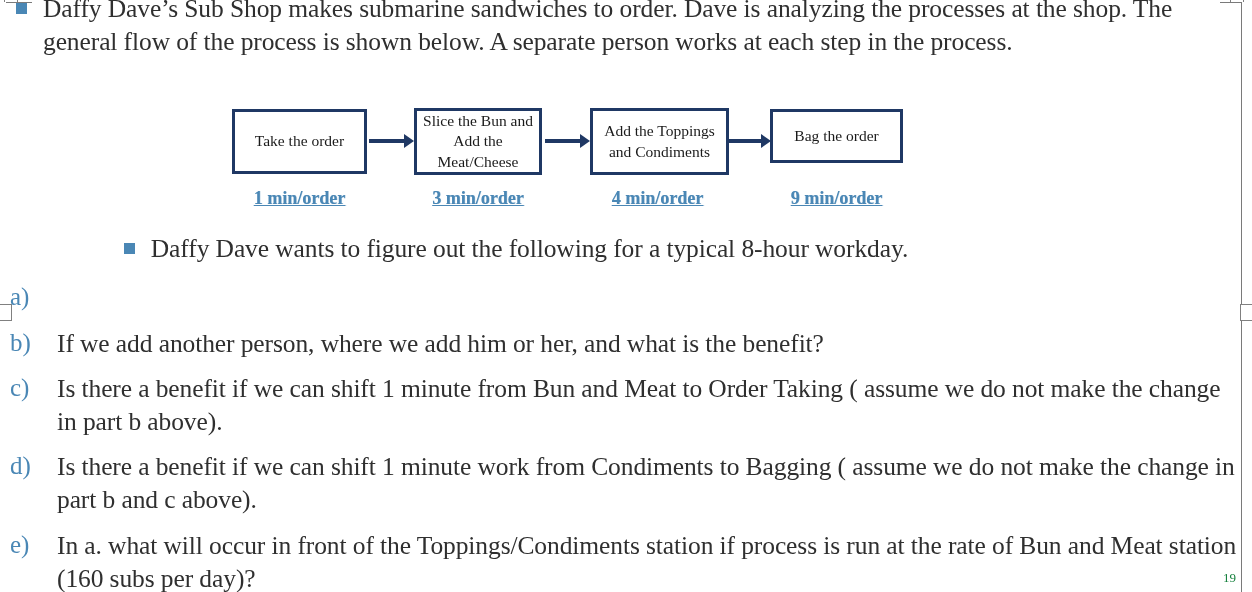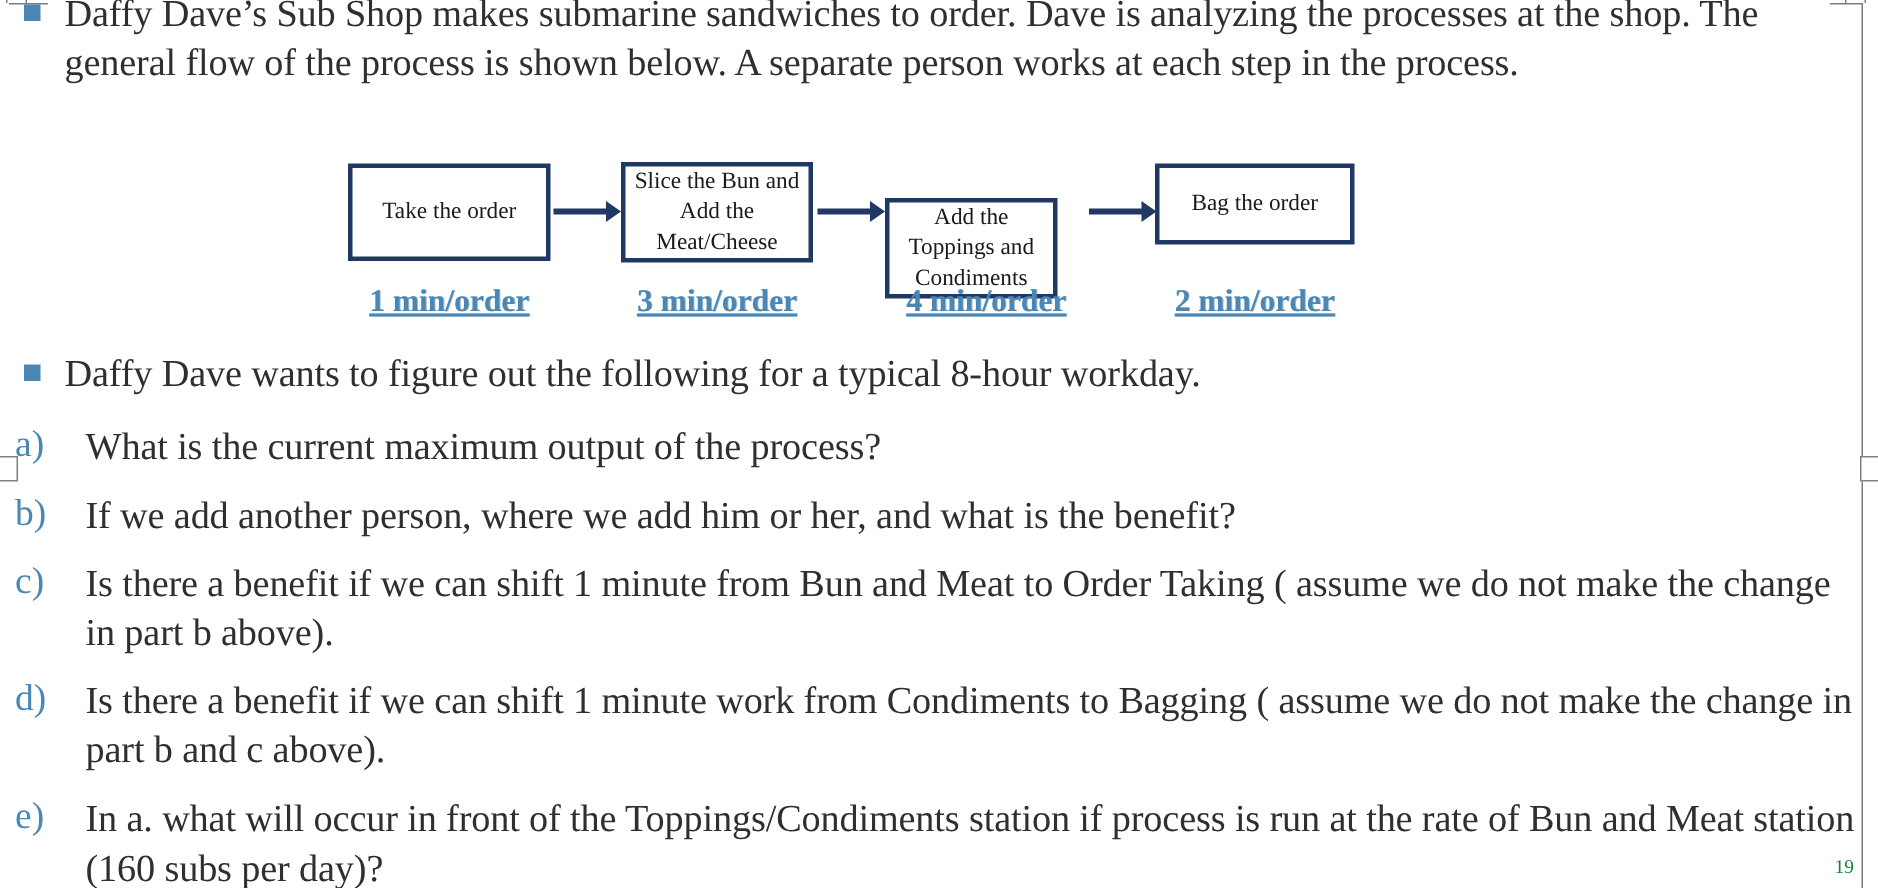--- a/index.html
+++ b/index.html
@@ -69,21 +69,21 @@
     color: #2f2f2f;
     letter-spacing: -0.1px;
   }
 
   
   #p-intro      { left: 16px; top: -8px;  width: 1215px; }
   #p-intro .sq-bullet { margin-right: 16px; }
   #p-intro .para-text { width: 1172px; }
 
   
-  #p-workday    { left: 16px; top: 232px; width: 1000px; }
+  #p-workday    { left: 16px; top: 232px; width: 1000px; justify-content: center; }
   #p-workday .sq-bullet { margin-right: 16px; }
 
   
   .item { position: absolute; display: flex; align-items: flex-start; }
   .item .alpha-marker { width: 33px; margin-right: 14px; }
   #item-a { left: 10px; top: 281px; width: 1230px; }
   #item-b { left: 10px; top: 327px; width: 1230px; }
   #item-c { left: 10px; top: 372px; width: 1230px; }
   #item-d { left: 10px; top: 450px; width: 1235px; }
   #item-e { left: 10px; top: 529px; width: 1230px; }
@@ -121,21 +121,21 @@
     width: 0; height: 0;
     border-left: 10px solid #1f3864;
     border-top: 7px solid transparent;
     border-bottom: 7px solid transparent;
   }
   .rate {
     position: absolute;
     color: #4a87b5;
     font-family: "Liberation Serif", "DejaVu Serif", serif;
     font-weight: bold;
-    font-size: 21px;
+    font-size: 18px;
     text-decoration: underline;
     text-align: center;
     white-space: nowrap;
     text-shadow: 0.6px 0 0 rgba(74,135,181,0.55);
   }
 
   
   #page-number {
     position: absolute;
     right: 16px;
@@ -168,43 +168,42 @@
     <div class="pbox" style="left:232px; top:109px; width:135px; height:65px;text-align:right;">
       <span class="pbox-label">Take the order</span>
     </div>
     <div class="arrow" style="left:369px; top:139px; width:36px;"></div>
 
     <div class="pbox" style="left:414px; top:108px; width:128px; height:67px;">
       <span class="pbox-label">Slice the Bun and Add the Meat/Cheese</span>
     </div>
     <div class="arrow" style="left:545px; top:139px; width:36px;"></div>
 
-    <div class="pbox" style="left:590px; top:108px; width:115px; height:67px;margin-top:24px;">
+    <div class="pbox" style="left:590px; top:108px; width:139px; height:67px;">
       <span class="pbox-label">Add the Toppings and Condiments</span>
     </div>
     <div class="arrow" style="left:726px; top:139px; width:36px;"></div>
 
     <div class="pbox" style="left:770px; top:109px; width:133px; height:54px;">
       <span class="pbox-label">Bag the order</span>
     </div>
 
     <div class="rate" style="left:232px; top:188px; width:135px;">1 min/order</div>
     <div class="rate" style="left:412px; top:188px; width:132px;text-align:center;">3 min/order</div>
     <div class="rate" style="left:591px; top:188px; width:133px;">4 min/order</div>
-    <div class="rate" style="left:770px; top:188px; width:133px;">2 min/order</div>
+    <div class="rate" style="left:770px; top:188px; width:133px;">9 min/order</div>
   </div>
 
   <div class="para" id="p-workday">
     <span class="sq-bullet"></span>
     <span class="para-text">Daffy Dave wants to figure out the following for a typical 8-hour workday.</span>
   </div>
 
   <div class="item" id="item-a">
     <span class="alpha-marker">a)</span>
-    <span class="para-text">What is the current maximum output of the process?</span>
   </div>
 
   <div class="item" id="item-b">
     <span class="alpha-marker">b)</span>
     <span class="para-text">If we add another person, where we add him or her, and what is the benefit?</span>
   </div>
 
   <div class="item" id="item-c">
     <span class="alpha-marker">c)</span>
     <span class="para-text">Is there a benefit if we can shift 1 minute from Bun and Meat to Order Taking ( assume we do not make the change in part b above).</span>

